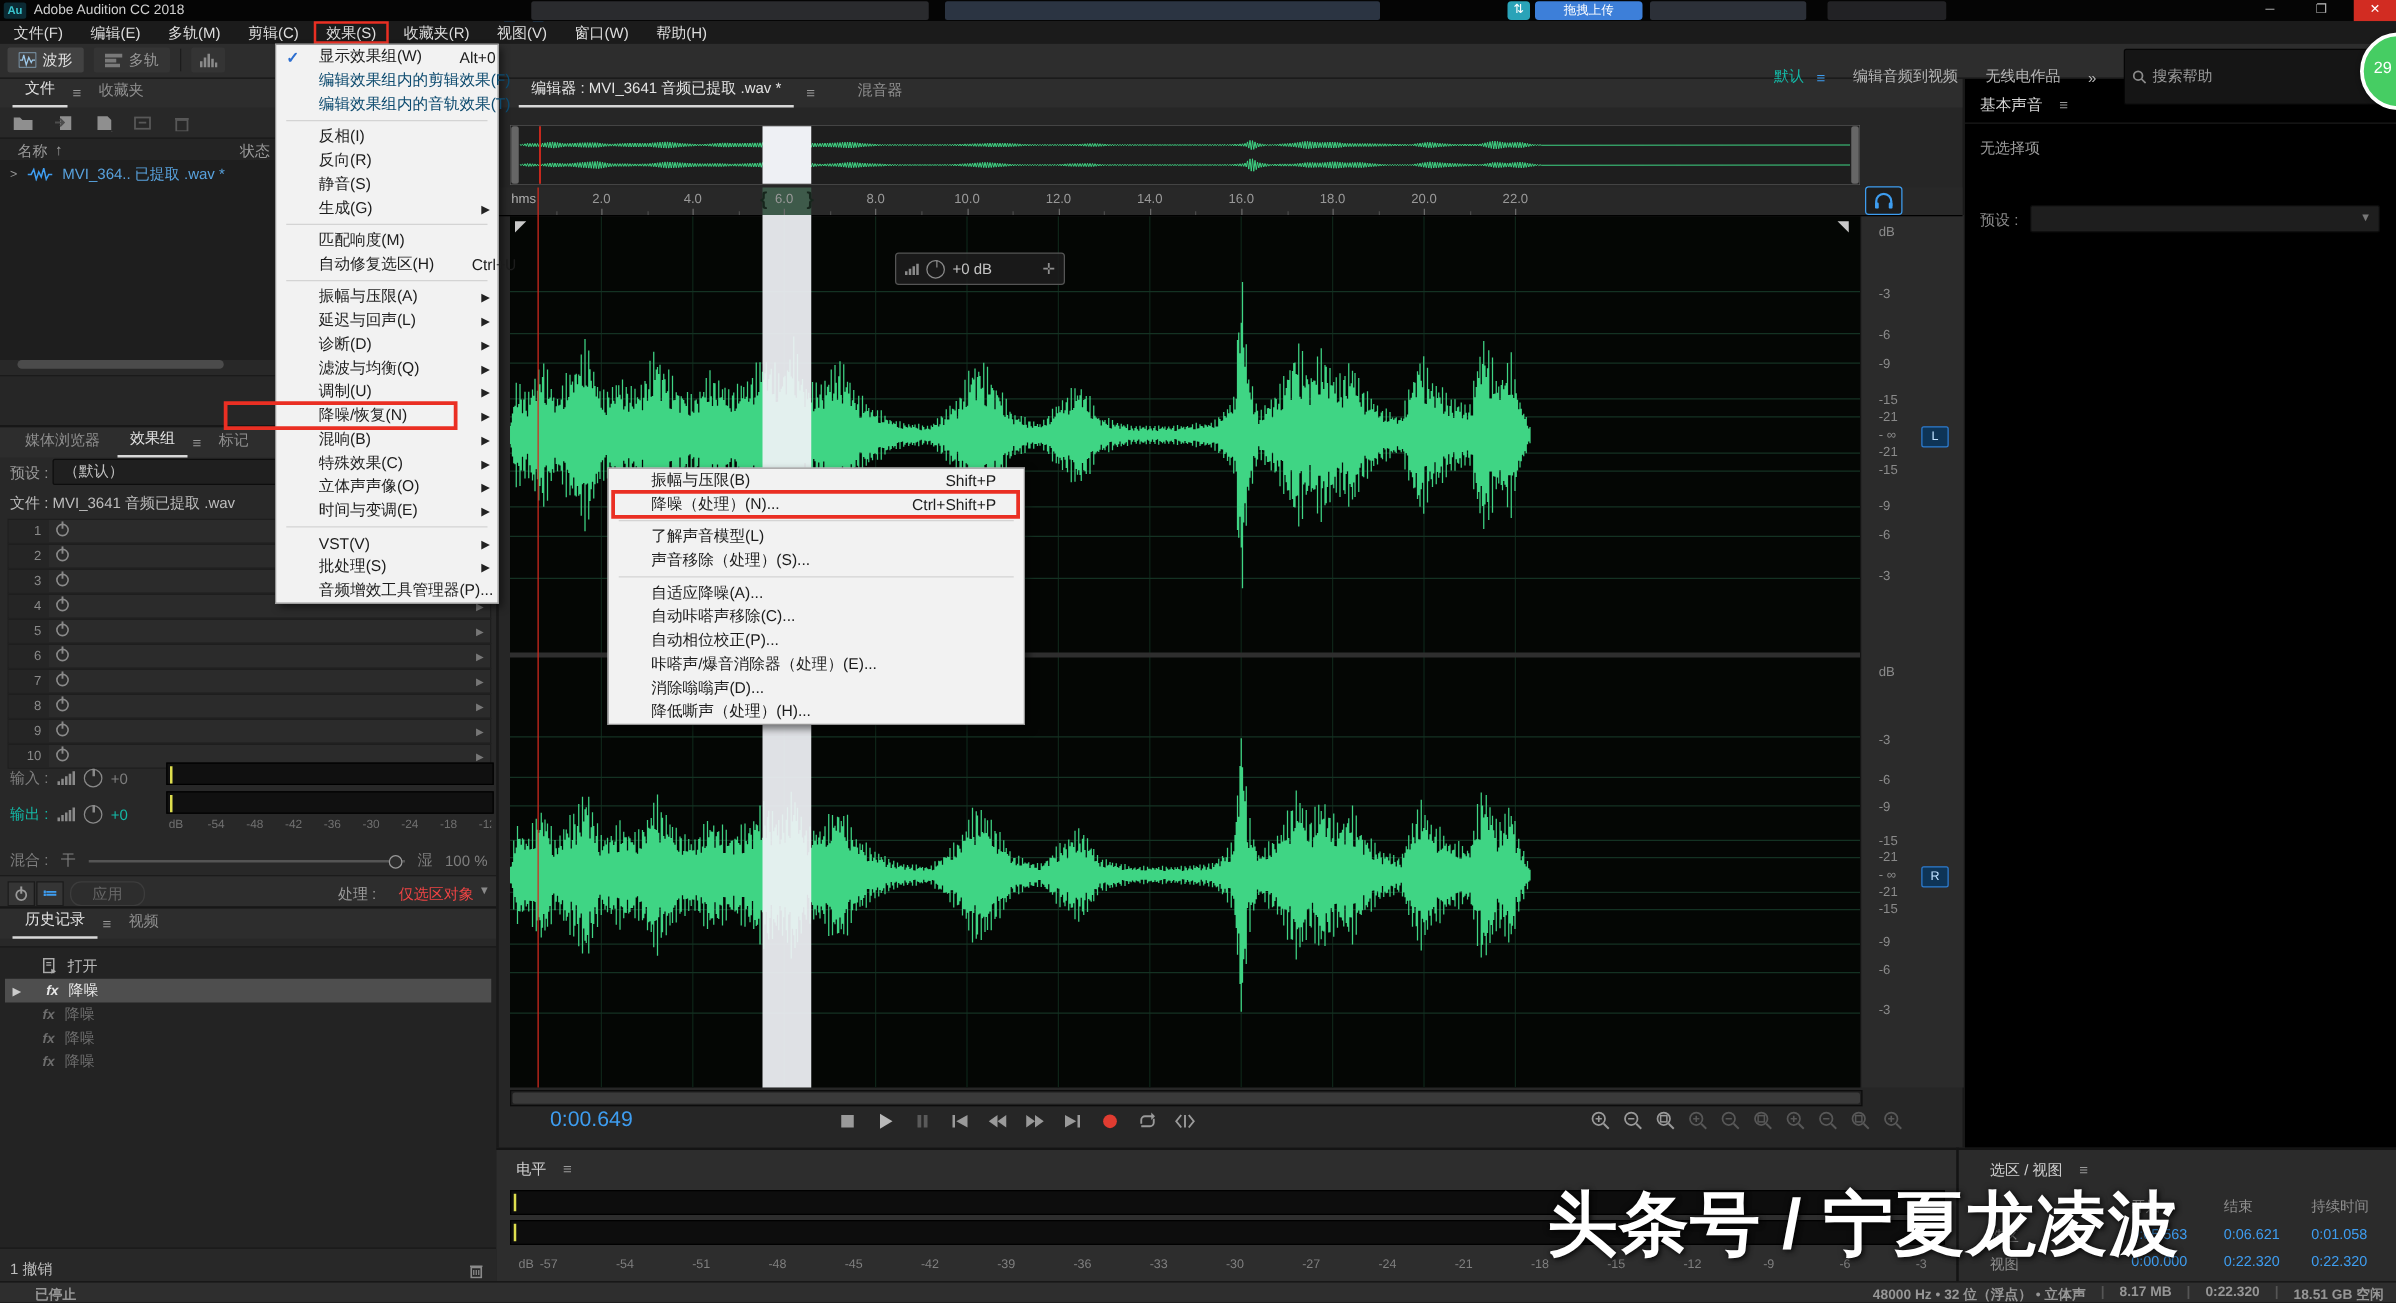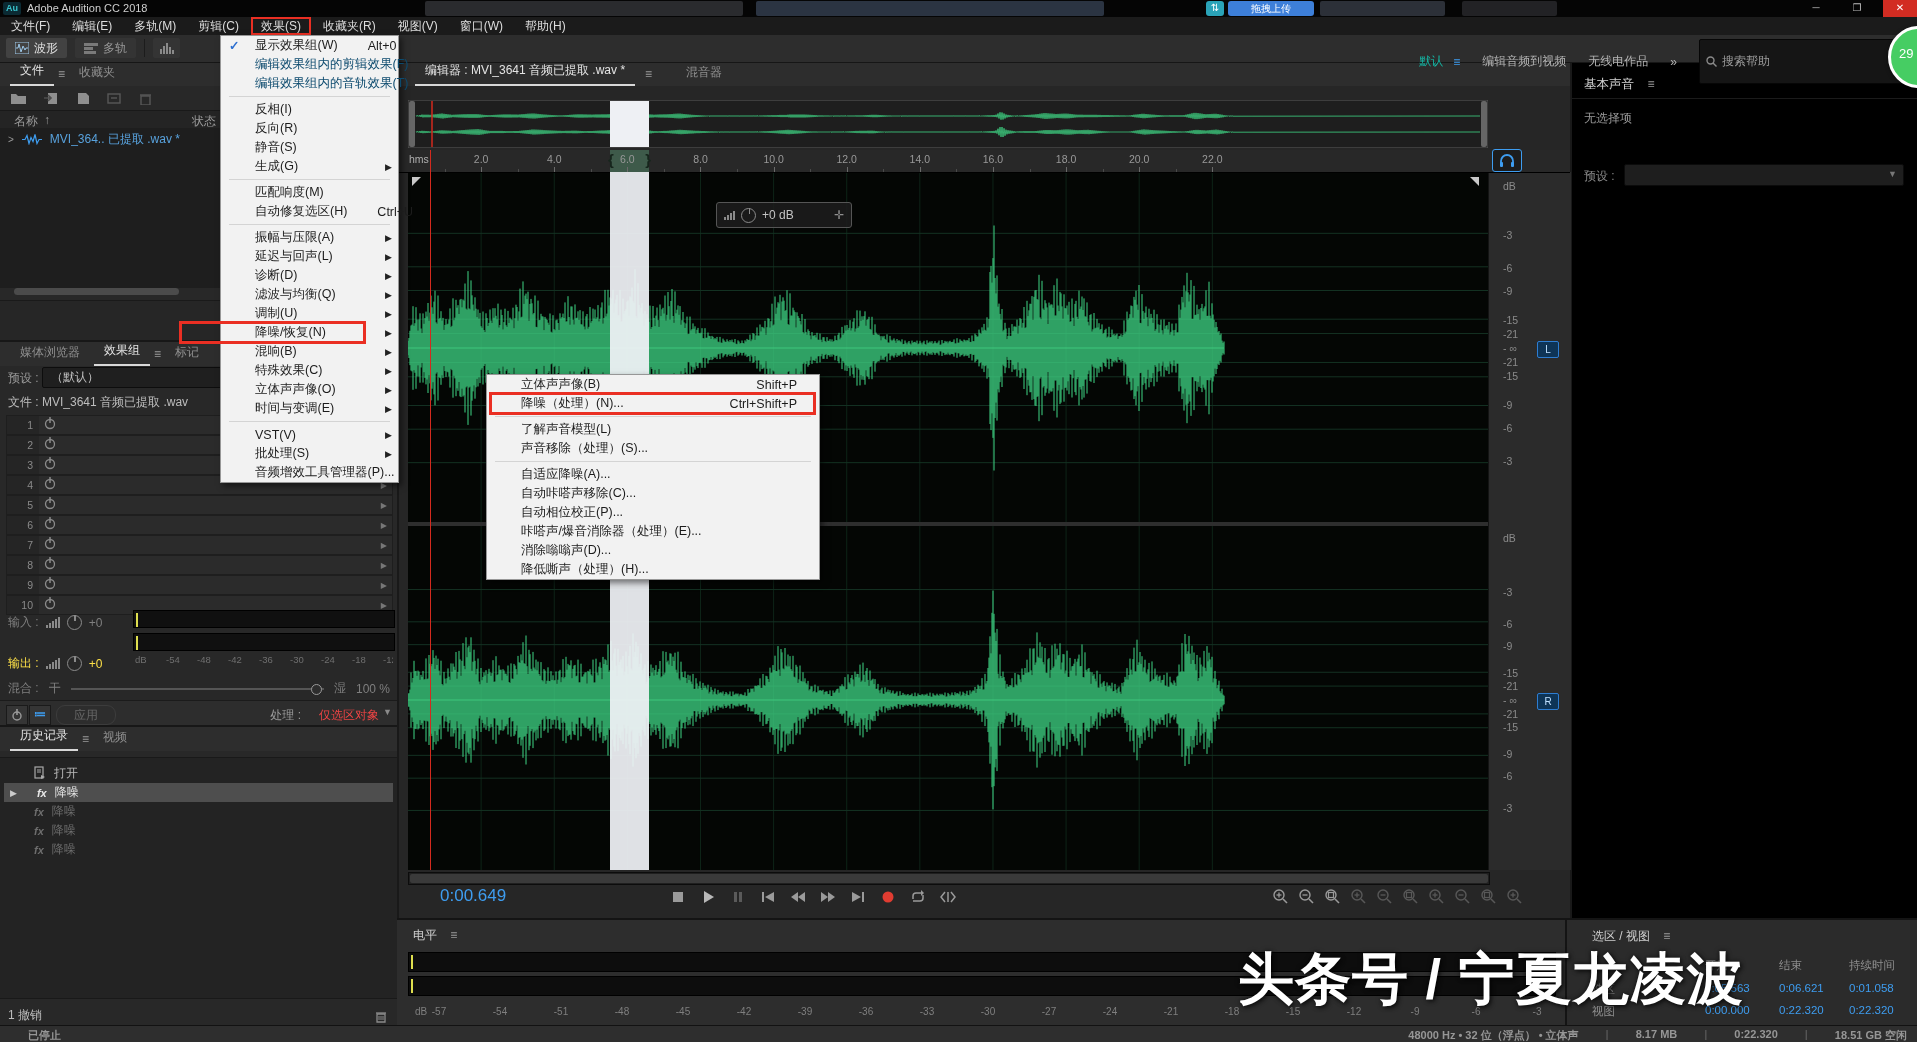--- a/index.html
+++ b/index.html
@@ -77,21 +77,21 @@
   #levels{left:397px;top:918px;width:1168px;height:107px;background:#2d2d2d;border-top:2px solid #141414;}
   .meterbar{position:absolute;left:11px;width:1146px;height:18px;background:#0d0d0d;border:1px solid #000;}
   .ytick{position:absolute;left:2px;top:2px;width:2px;height:14px;background:#dede4e;}
   .lvlab{position:absolute;top:86px;color:#7f7f7f;font-size:10px;margin-left:-12px;width:28px;text-align:center;}
   #selview{left:1565px;top:918px;width:352px;height:107px;background:#2b2b2b;border-top:2px solid #141414;border-left:2px solid #141414;}
   .sv-col{position:absolute;color:#8f8f8f;font-size:11.5px;}
   .sv-val{position:absolute;color:#3e9df0;font-size:11.5px;}
   
   #statusbar{left:0;top:1025px;width:1917px;height:17px;background:#2e2e2e;border-top:1px solid #121212;
              color:#969696;font-size:11px;z-index:10;font-weight:bold;}
-  #statusright{position:absolute;right:10px;top:2px;display:flex;gap:27px;}
+  #statusright{position:absolute;right:10px;top:2px;display:flex;gap:12px;}
   .sdiv{color:#555;}
   
   #watermark{left:1238px;top:942px;font-size:56px;font-weight:bold;color:#fff;white-space:nowrap;z-index:60;
              text-shadow:0 0 5px rgba(0,0,0,.6),2px 2px 4px rgba(0,0,0,.55);letter-spacing:1px;}
   #greenball{left:1888px;top:26px;width:56px;height:56px;border-radius:50%;background:#46cd63;
              border:3px solid #fff;box-shadow:0 1px 4px rgba(0,0,0,.4);z-index:55;color:#fff;
              font-size:13px;line-height:50px;text-indent:8px;}
   .rackrow{position:absolute;left:6px;width:385px;height:18px;background:#2b2b2b;border:1px solid #1e1e1e;display:flex;align-items:center;}
   .racknum{width:26px;text-align:right;padding-right:6px;color:#8a8a8a;font-size:10.5px;background:#252525;height:100%;line-height:18px;}
   .hrow{position:absolute;left:4px;width:389px;height:19px;display:flex;align-items:center;gap:8px;font-size:12px;color:#b9b9b9;}
@@ -330,21 +330,21 @@
       <span class="bars">
           <i style="height:3px"></i>
           <i style="height:5px"></i>
           <i style="height:7px"></i>
           <i style="height:9px"></i>
           <i style="height:11px"></i>
         </span>
       <span class="knob"></span>
       <span>+0</span>
     </div>
-    <div style="position:absolute;left:8px;top:313px;display:flex;gap:7px;align-items:center;color:#fde047;justify-content:center;">
+    <div style="position:absolute;left:8px;top:301px;display:flex;gap:7px;align-items:center;color:#14b8a6;justify-content:center;">
       <span>输出 :</span>
       <span class="bars">
           <i style="height:3px"></i>
           <i style="height:5px"></i>
           <i style="height:7px"></i>
           <i style="height:9px"></i>
           <i style="height:11px"></i>
         </span>
       <span class="knob"></span>
       <span>+0</span>
@@ -853,21 +853,21 @@
       <div class="mi">
         <span class="lbl">批处理(S)</span>
         <span class="arr">▶</span>
       </div>
       <div class="mi">
         <span class="lbl">音频增效工具管理器(P)...</span>
       </div>
     </div>
   <div class="menu" id="nrmenu" style="left:486px;top:374px;width:332px;">
       <div class="mi">
-        <span class="lbl">立体声声像(B)</span>
+        <span class="lbl">振幅与压限(B)</span>
         <span class="sc">Shift+P</span>
       </div>
       <div class="mi">
         <span class="lbl">降噪（处理）(N)...</span>
         <span class="sc">Ctrl+Shift+P</span>
         <div class="redbox" style="inset: -2px 3px -2px 2px;"></div>
       </div>
       <div class="msep"></div>
       <div class="mi">
         <span class="lbl">了解声音模型(L)</span>

